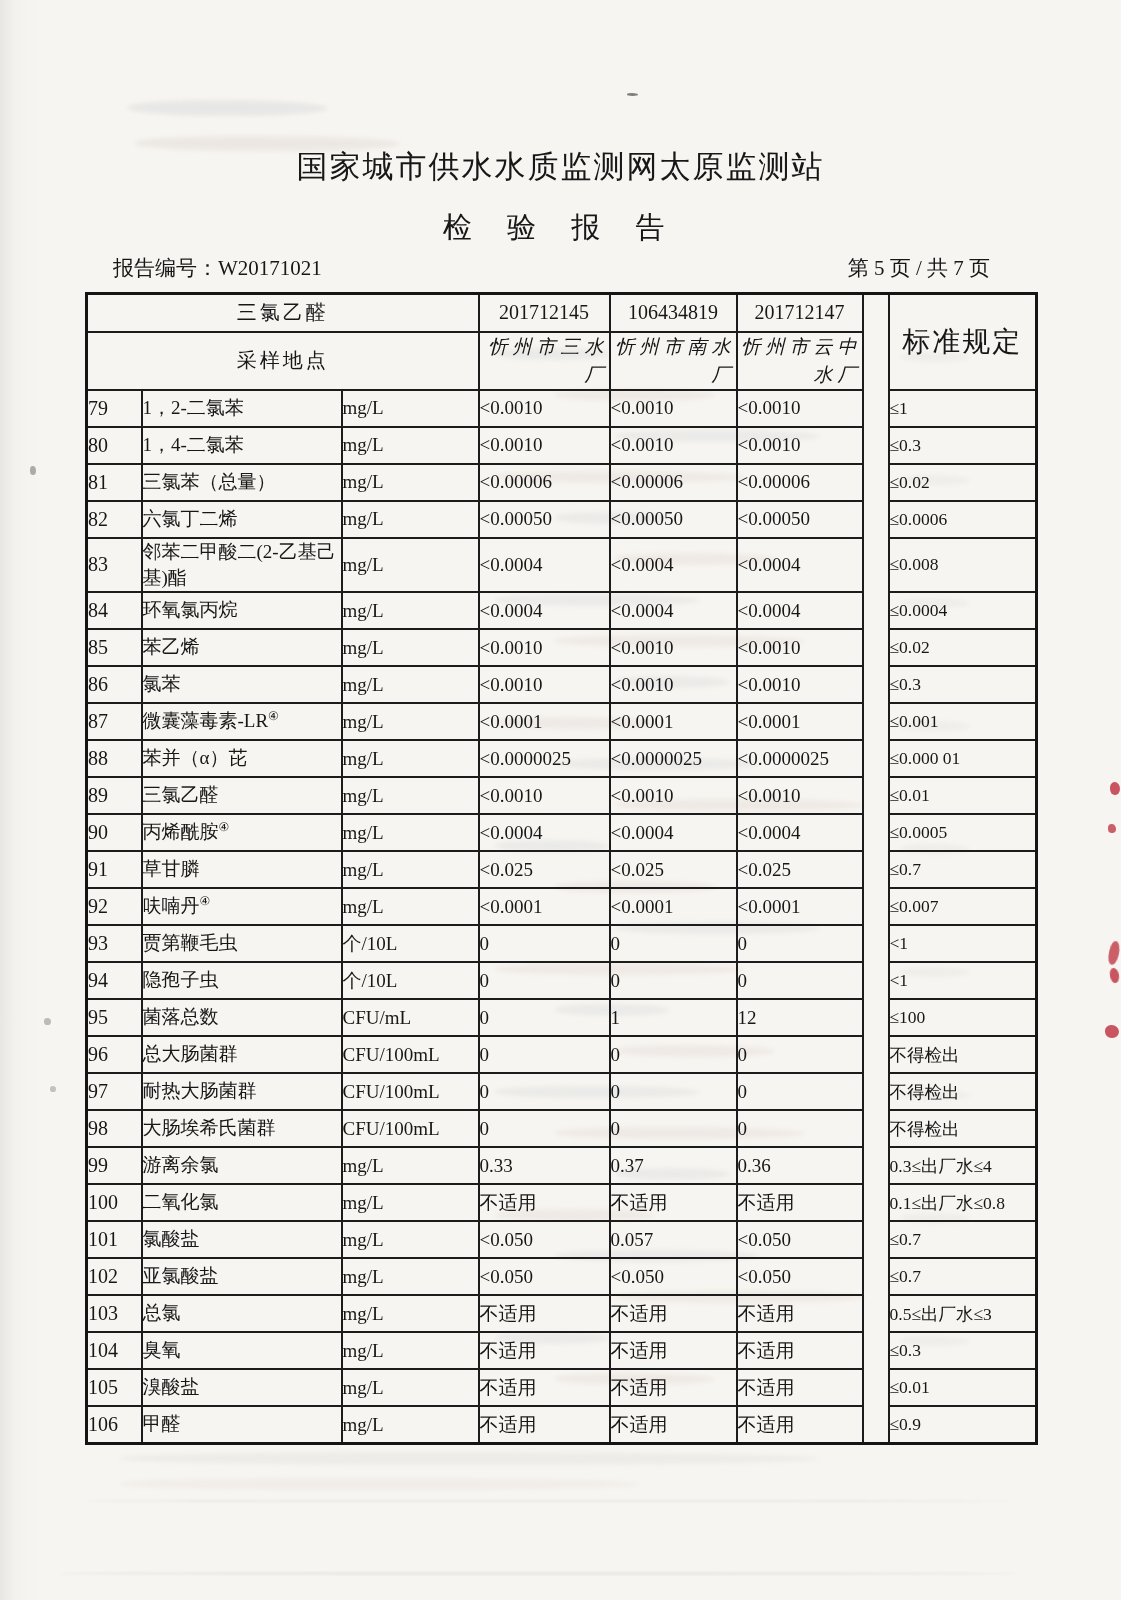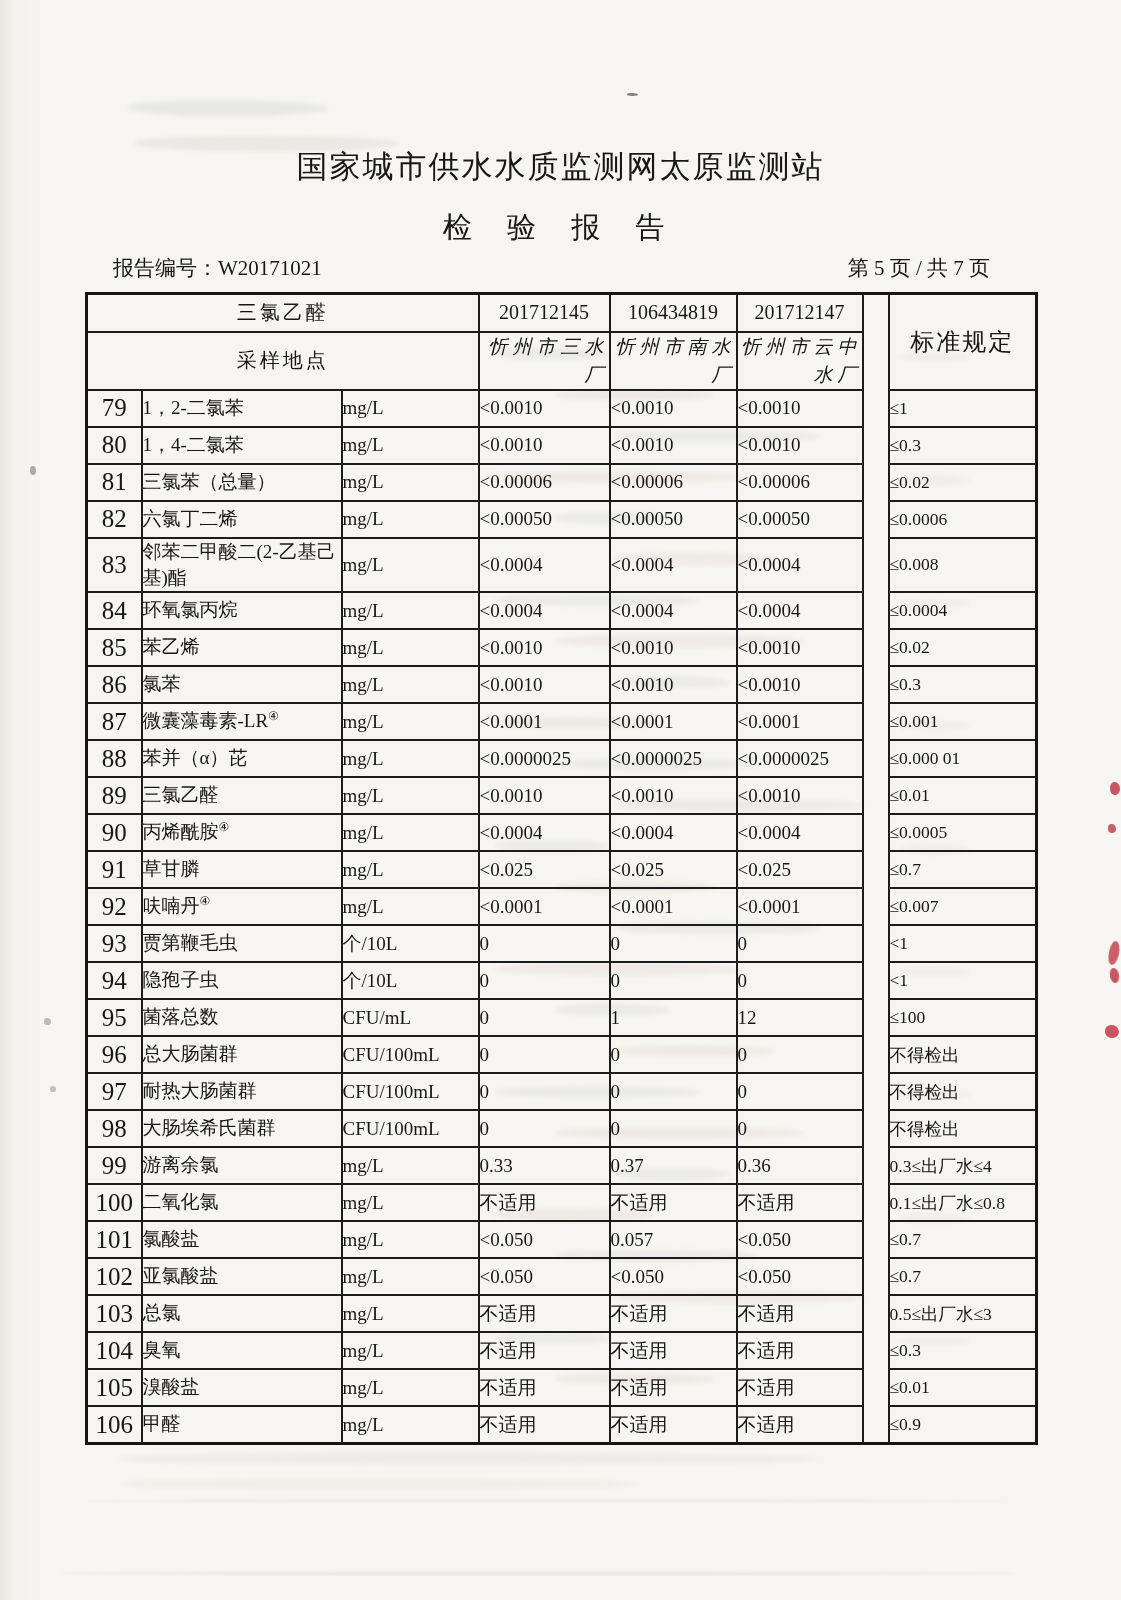--- a/index.html
+++ b/index.html
@@ -42,22 +42,22 @@
     border:2px solid #1c1c1c;
     padding:0;font-weight:normal;
     background:transparent;
   }
   thead tr.h1{height:38px;}
   thead tr.h2{height:58px;margin-top:10px;}
   tbody tr{height:37px;}
   .h-label{font-size:20px;text-align:center;letter-spacing:3px;}
   .h-no{font-size:20px;text-align:center;white-space:nowrap;}
   .h-loc{font-size:19px;text-align:right;letter-spacing:5px;line-height:1.45;padding:2px 4px 2px 10px;vertical-align:middle;font-style:italic;}
-  .h-std{font-size:24px;letter-spacing:2px;}
-  .c-num{text-align:center;font-size:25px;white-space:nowrap;}
+  .h-std{font-size:28px;letter-spacing:2px;}
+  .c-num{text-align:left;font-size:20px;white-space:nowrap;}
   .c-name{text-align:left;font-size:19px;padding:1px 4px 1px 13px;line-height:1.38;}
   .c-name sup{font-size:12px;}
   .c-unit{text-align:left;font-size:19px;padding-left:14px;white-space:nowrap;}
   .c-val{text-align:left;font-size:19px;padding-left:11px;padding-right:6px;white-space:nowrap;}
   .c-std{text-align:left;font-size:17.5px;padding-left:9px;padding-right:24px;white-space:nowrap;}
   .gapcol{border-top:none !important;border-bottom:none !important;}
   span.fit{display:inline-block;white-space:nowrap;}
   .blot{position:absolute;pointer-events:none;}
 </style>
 </head>

